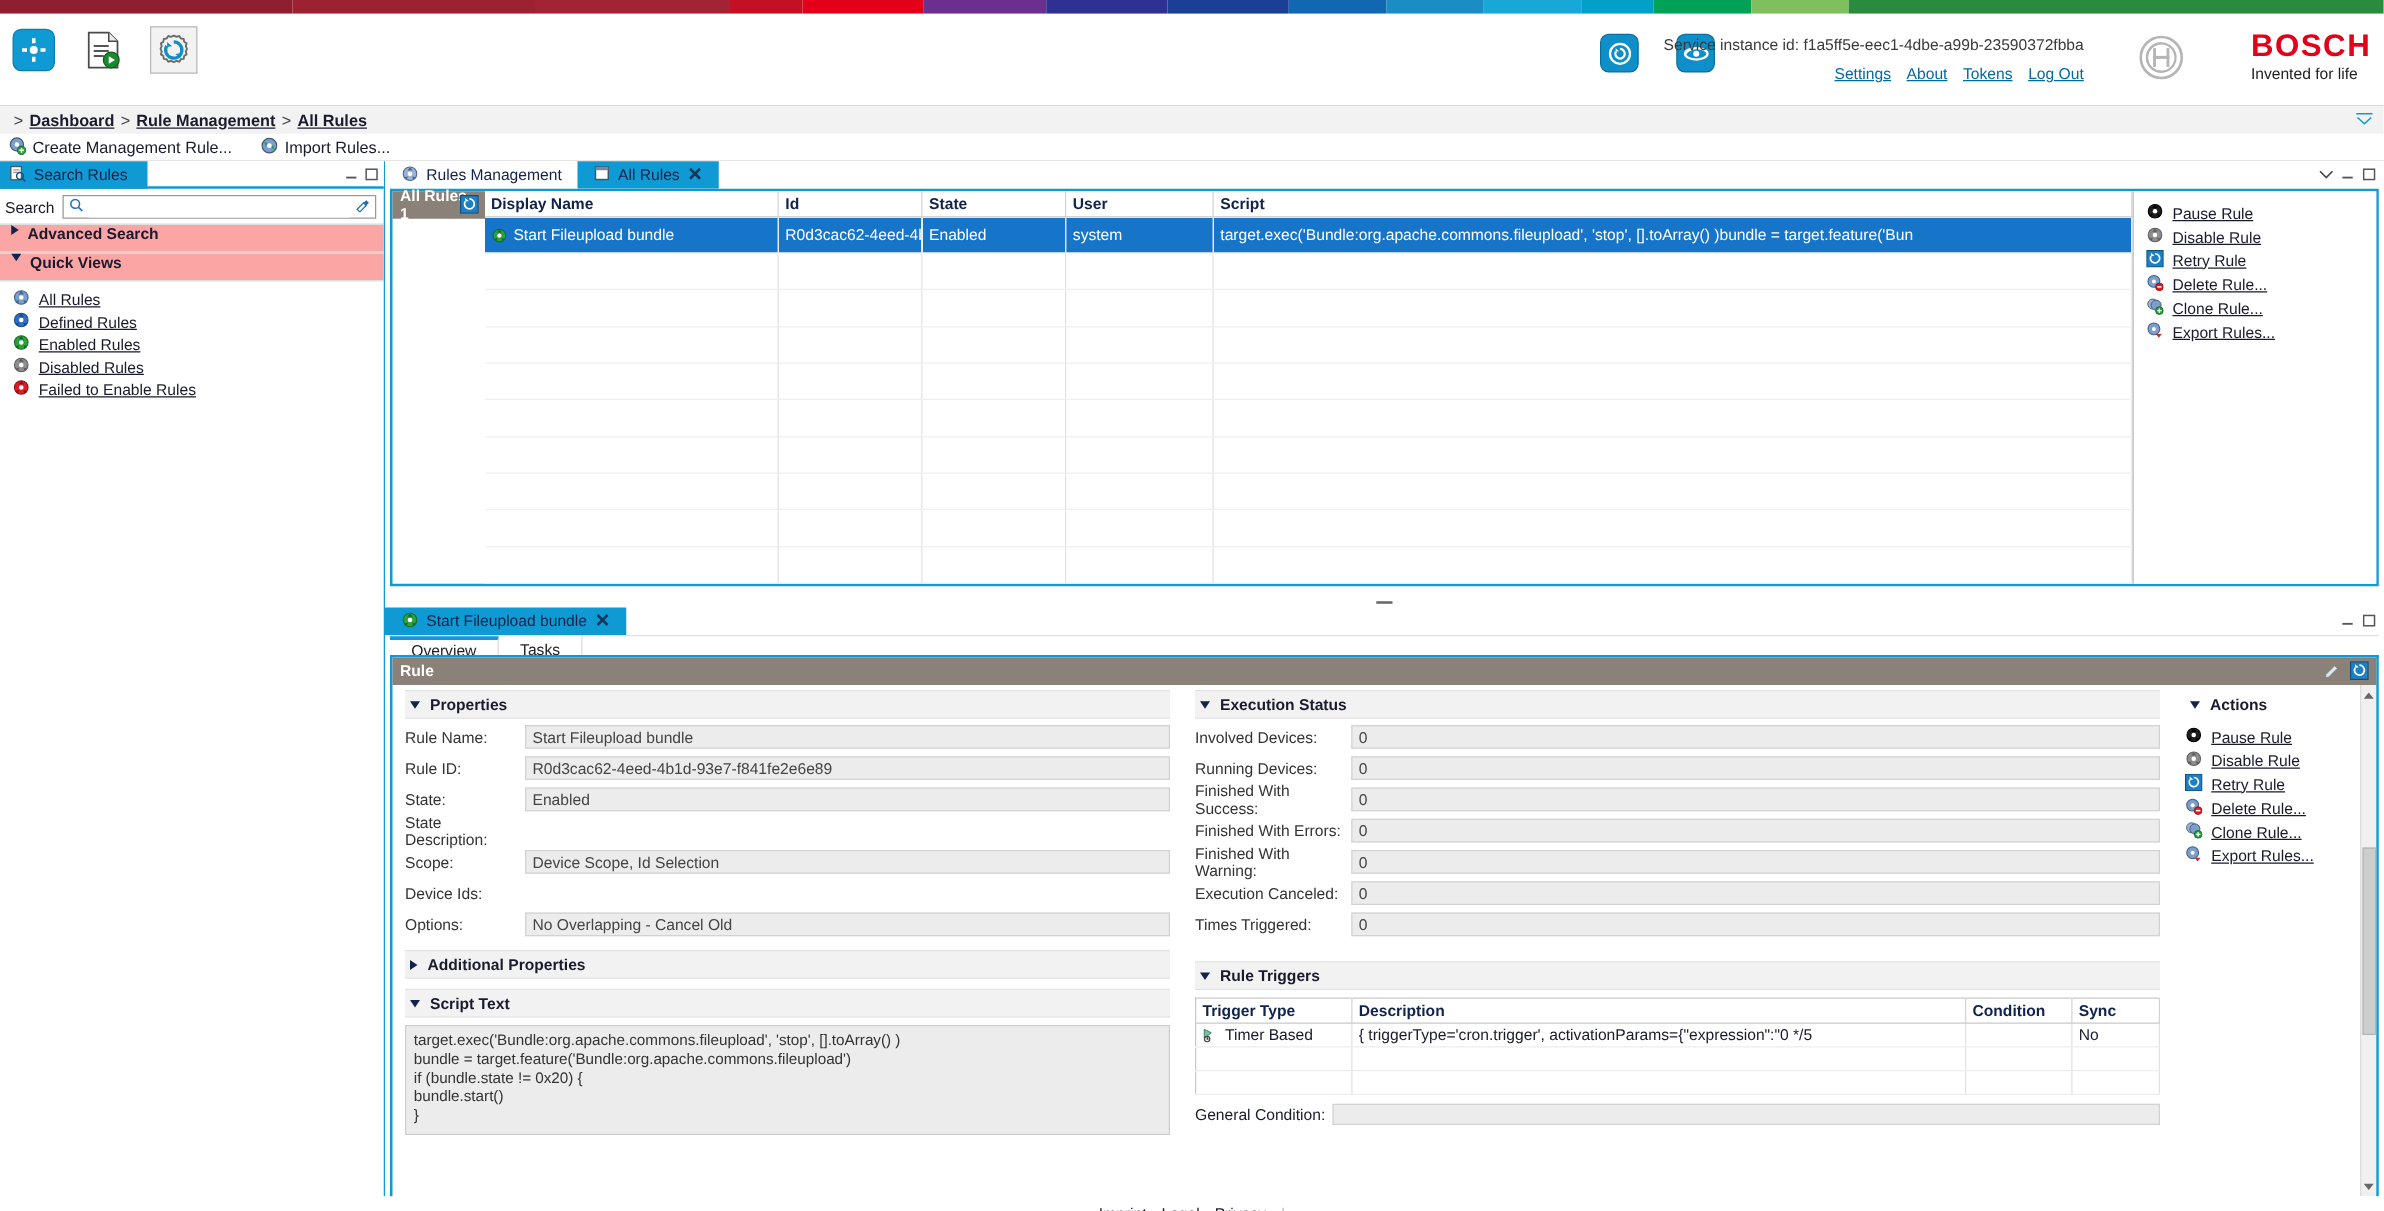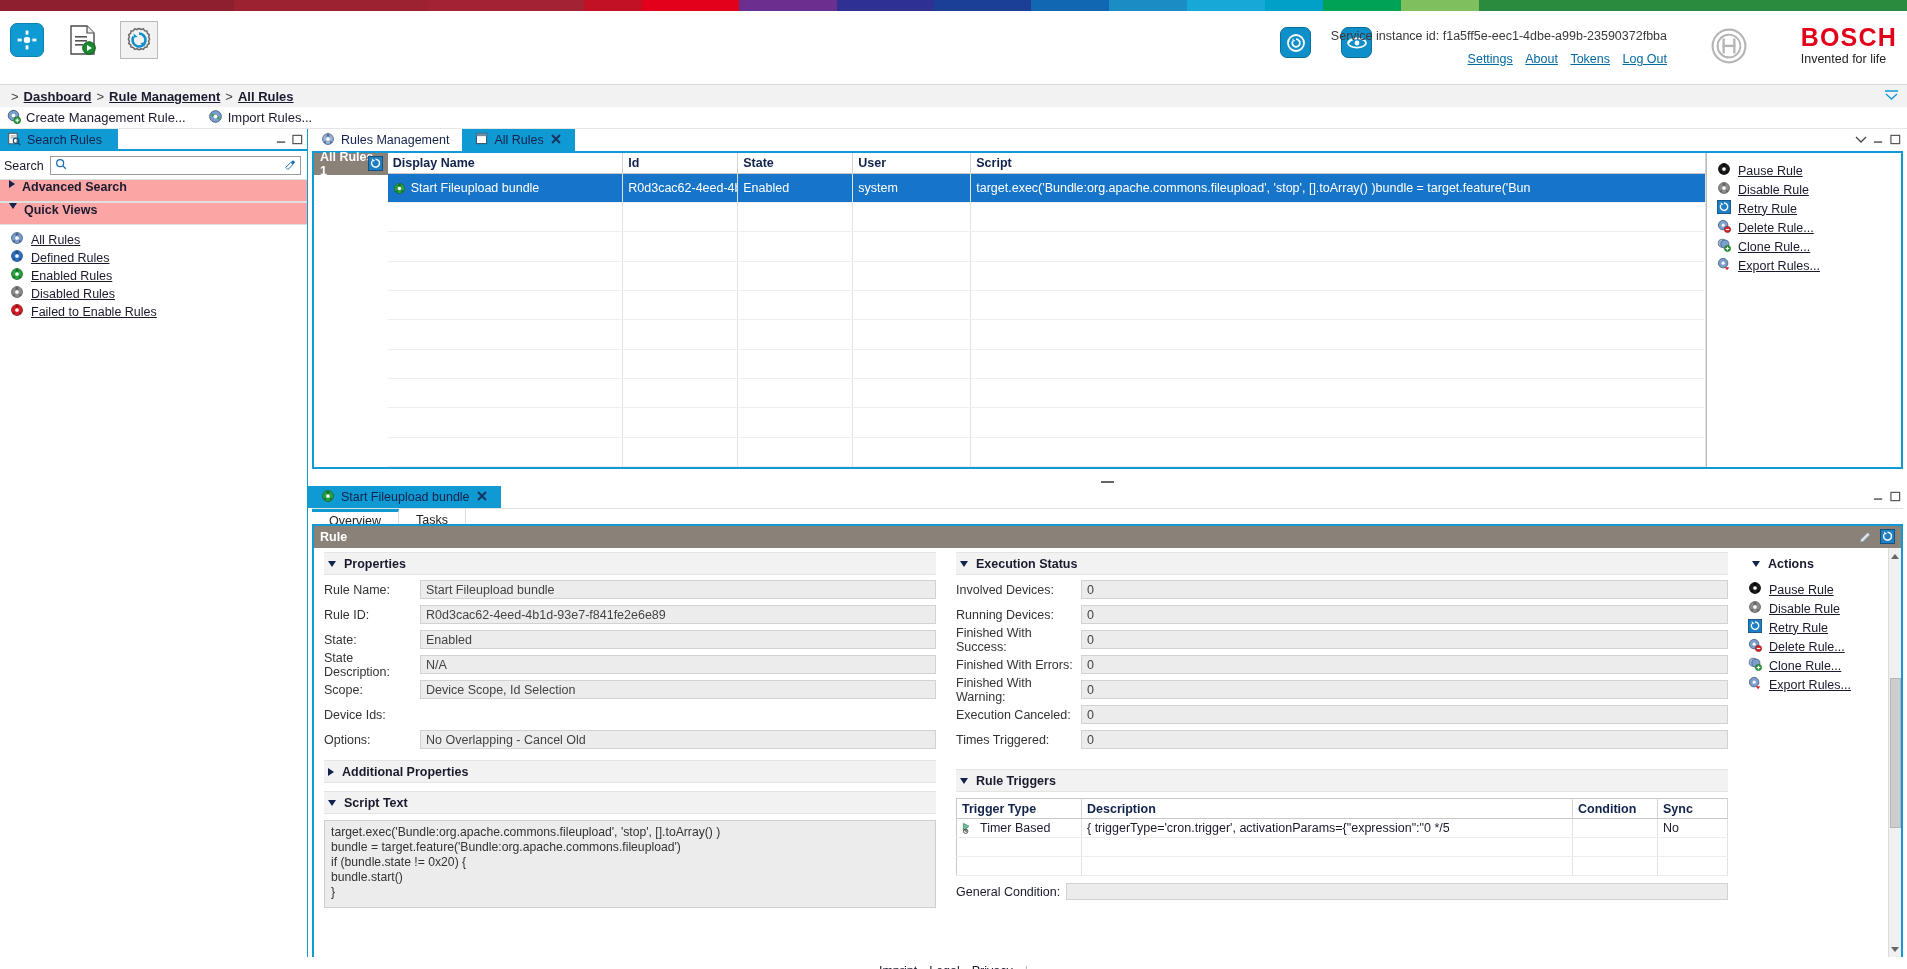--- a/index.html
+++ b/index.html
@@ -799,21 +799,20 @@
               <div class="form-row">
                 <label>Rule ID:</label>
                 <span class="val">R0d3cac62-4eed-4b1d-93e7-f841fe2e6e89</span>
               </div>
               <div class="form-row">
                 <label>State:</label>
                 <span class="val">Enabled</span>
               </div>
               <div class="form-row">
                 <label>State Description:</label>
-                <span class="val">N/A</span>
               </div>
               <div class="form-row">
                 <label>Scope:</label>
                 <span class="val">Device Scope, Id Selection</span>
               </div>
               <div class="form-row">
                 <label>Device Ids:</label>
               </div>
               <div class="form-row">
                 <label>Options:</label>

